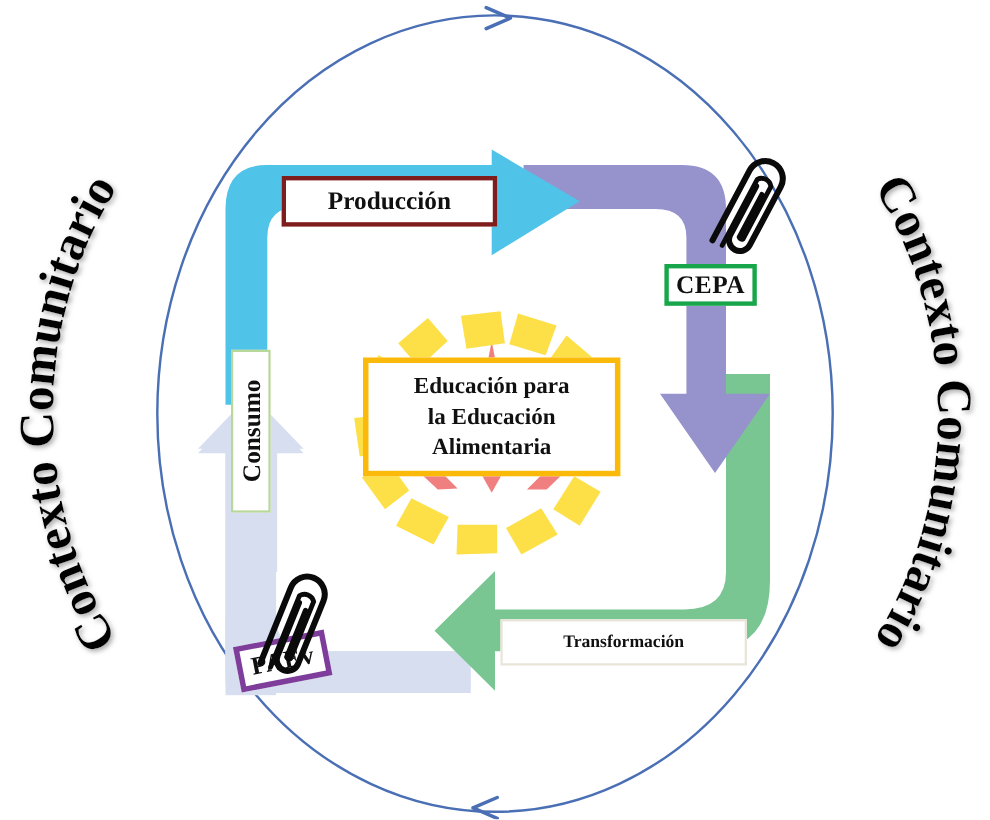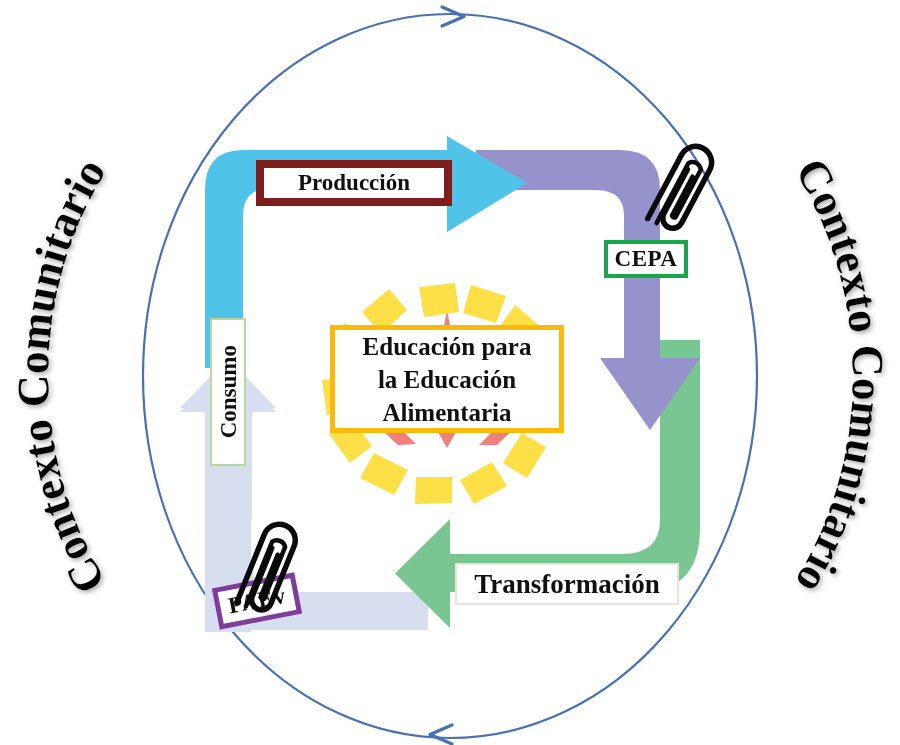--- a/index.html
+++ b/index.html
@@ -33,31 +33,31 @@
     color: #101010;
     font-family: "Liberation Serif", "DejaVu Serif", serif;
     font-weight: 700;
     box-sizing: border-box;
   }
   #label-produccion {
     left: 256px;
     top: 160px;
     width: 196px;
     height: 46px;
-    border: 8px solid #7f1d1d;
+    border: 4px solid #7f1d1d;
     font-size: 23px;
     text-align: center;
   }
   #label-transformacion {
     left: 455px;
     top: 563px;
     width: 224px;
     height: 42px;
     border: 2px solid #E8E4D8;
-    font-size: 27px;
+    font-size: 16px;
   }
   #label-consumo {
     left: 210px;
     top: 318px;
     width: 36px;
     height: 148px;
     border: 2px solid #B8D89A;
     font-size: 23px;
   }
   #label-consumo .vtext {
@@ -85,21 +85,21 @@
     font-size: 23px;
     transform: rotate(-11deg);
     letter-spacing: 0.5px;
   }
   #label-center {
     left: 330px;
     top: 325px;
     width: 234px;
     height: 108px;
     border: 5px solid #FBBA0A;
-    font-size: 25px;
+    font-size: 21px;
     line-height: 1.32;
     text-align: center;
     flex-direction: column;
     padding: 2px 8px;
   }
   .center-line { display: block; white-space: nowrap; }
   .clip-wrap { position: absolute; }
   #clip-cepa { left: 640px; top: 133px; width: 84px; height: 110px; }
   #clip-paev { left: 226px; top: 512px; width: 84px; height: 112px; }
   .ring-text {

